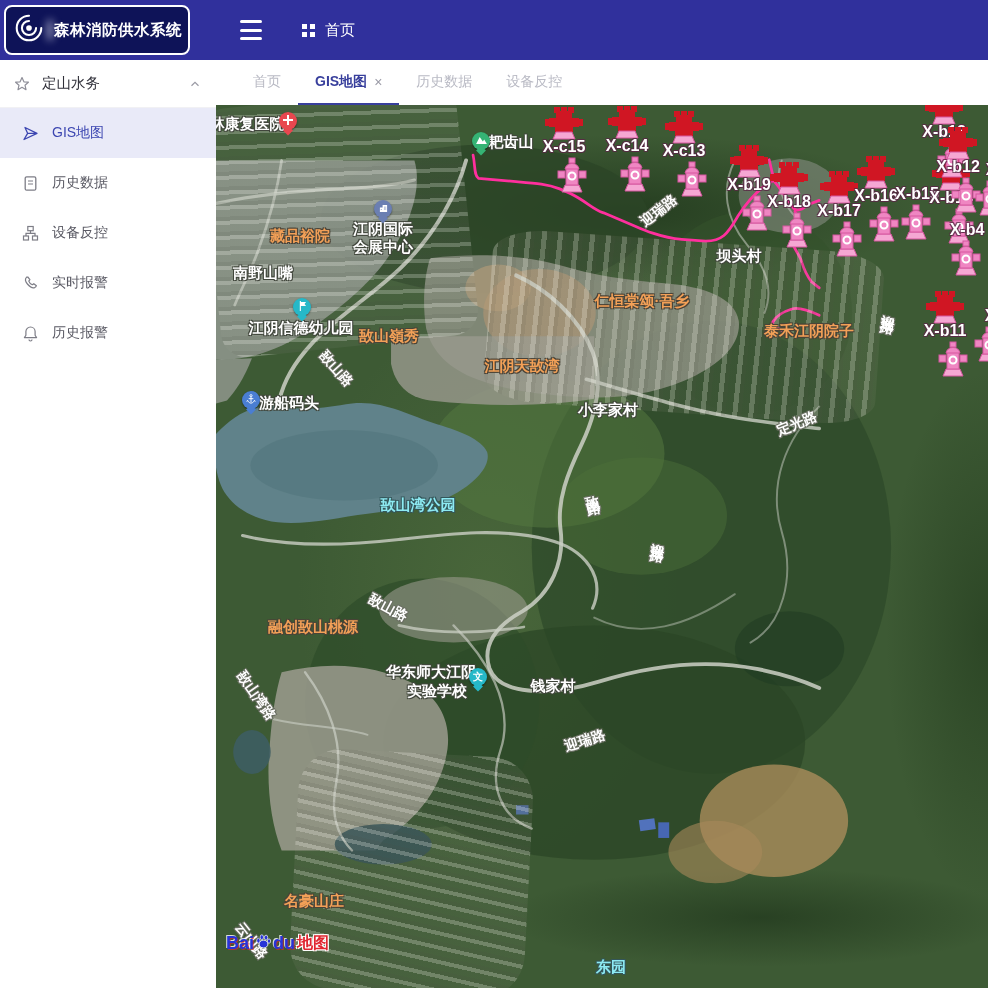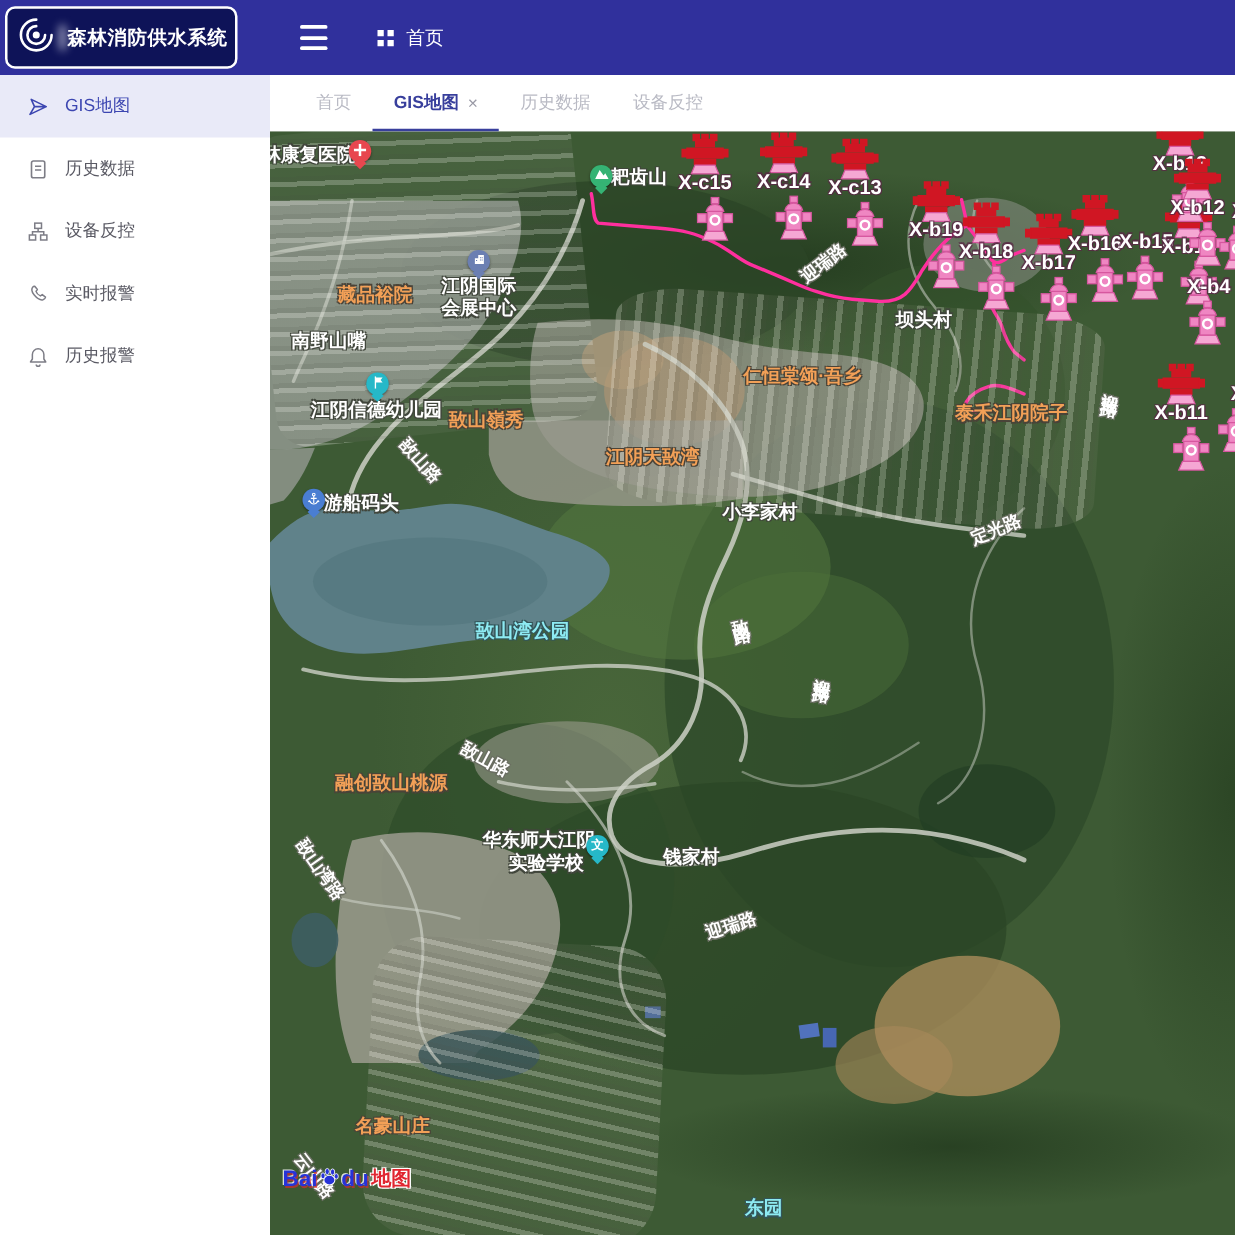--- a/index.html
+++ b/index.html
@@ -122,20 +122,29 @@
           <i></i>
           <i></i>
           <i></i>
           <i></i>
         </span>
       <span>首页</span>
     </div>
   </div>
 
   <div id="sidebar">
+    <div id="side-section">
+      <svg width="16" height="16" viewBox="0 0 16 16">
+        <path d="M8 1.6 L9.9 5.8 L14.4 6.2 L11 9.2 L12 13.7 L8 11.3 L4 13.7 L5 9.2 L1.6 6.2 L6.1 5.8 Z" fill="none" stroke="#8f8f99" stroke-width="1.2" stroke-linejoin="round"></path>
+      </svg>
+      <span class="s-title">定山水务</span>
+      <svg width="14" height="14" viewBox="0 0 16 16">
+        <path d="M4 10 L8 6 L12 10" fill="none" stroke="#9a9aa4" stroke-width="1.4"></path>
+      </svg>
+    </div>
 
     <div class="side-item active">
       <svg width="17" height="17" viewBox="0 0 17 17">
         <path d="M2 14.5 L15 8.3 L3 2.5 L5.6 8.3 L2 14.5 Z M5.6 8.3 L15 8.3" fill="none" stroke="#3c46b1" stroke-width="1.3" stroke-linejoin="round"></path>
       </svg>
       <span class="s-label">GIS地图</span>
     </div>
     <div class="side-item">
       <svg width="17" height="17" viewBox="0 0 17 17">
         <rect x="3.2" y="1.8" width="10.6" height="13.4" rx="1.5" fill="none" stroke="#7d7d86" stroke-width="1.3"></rect>

